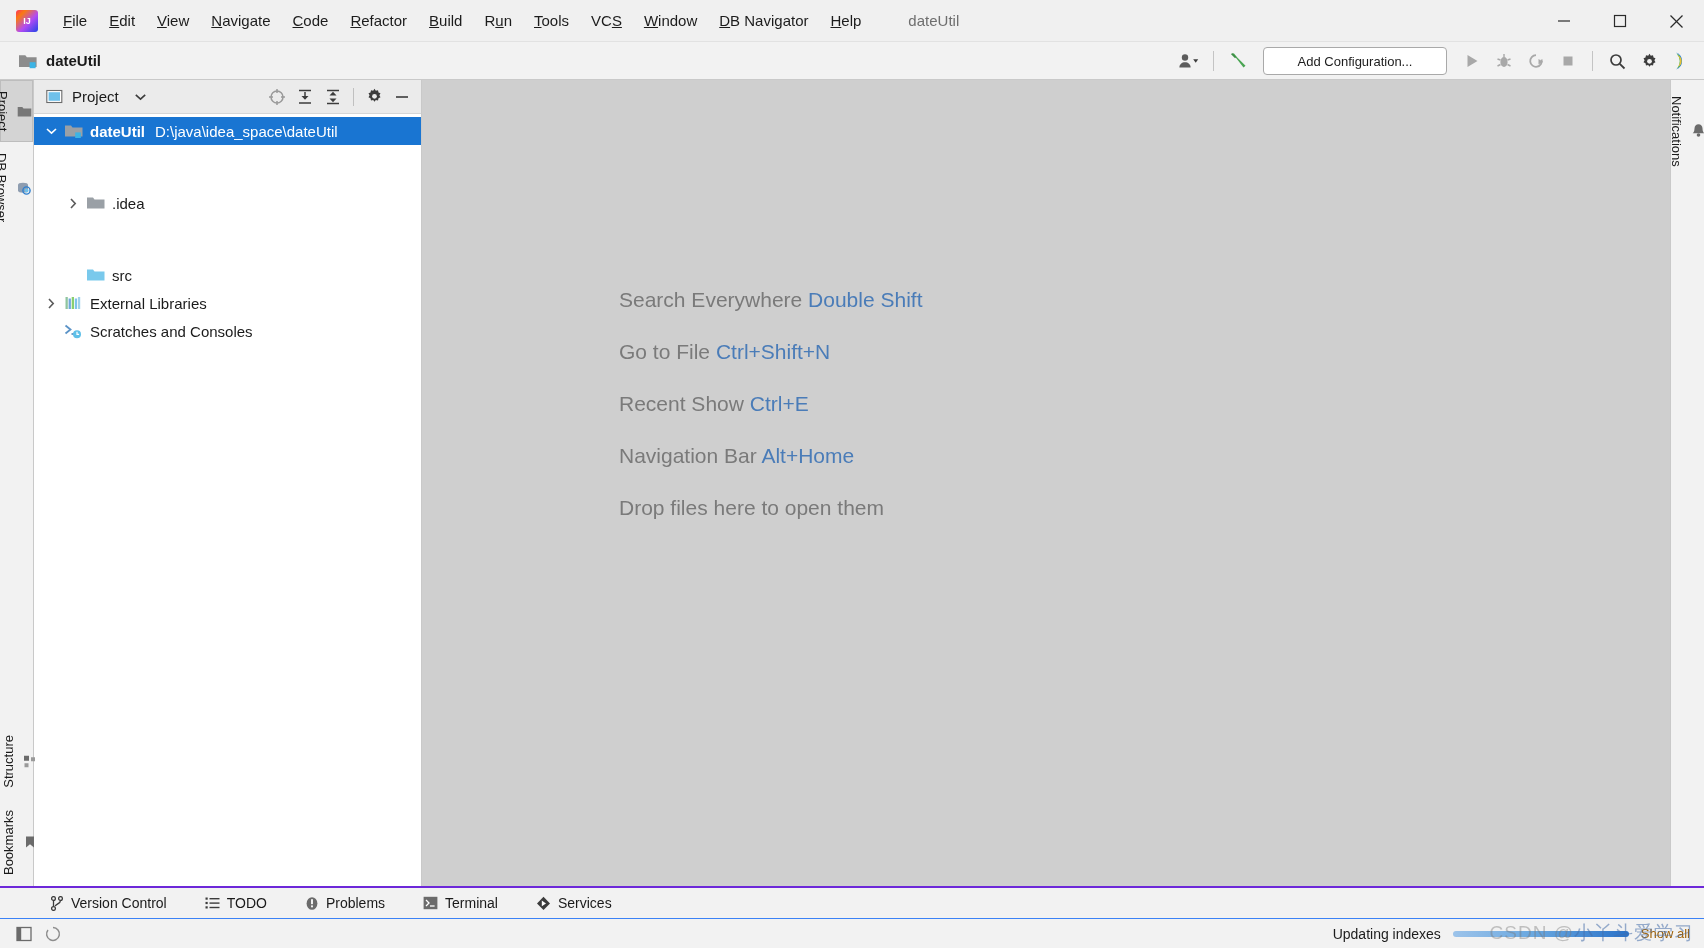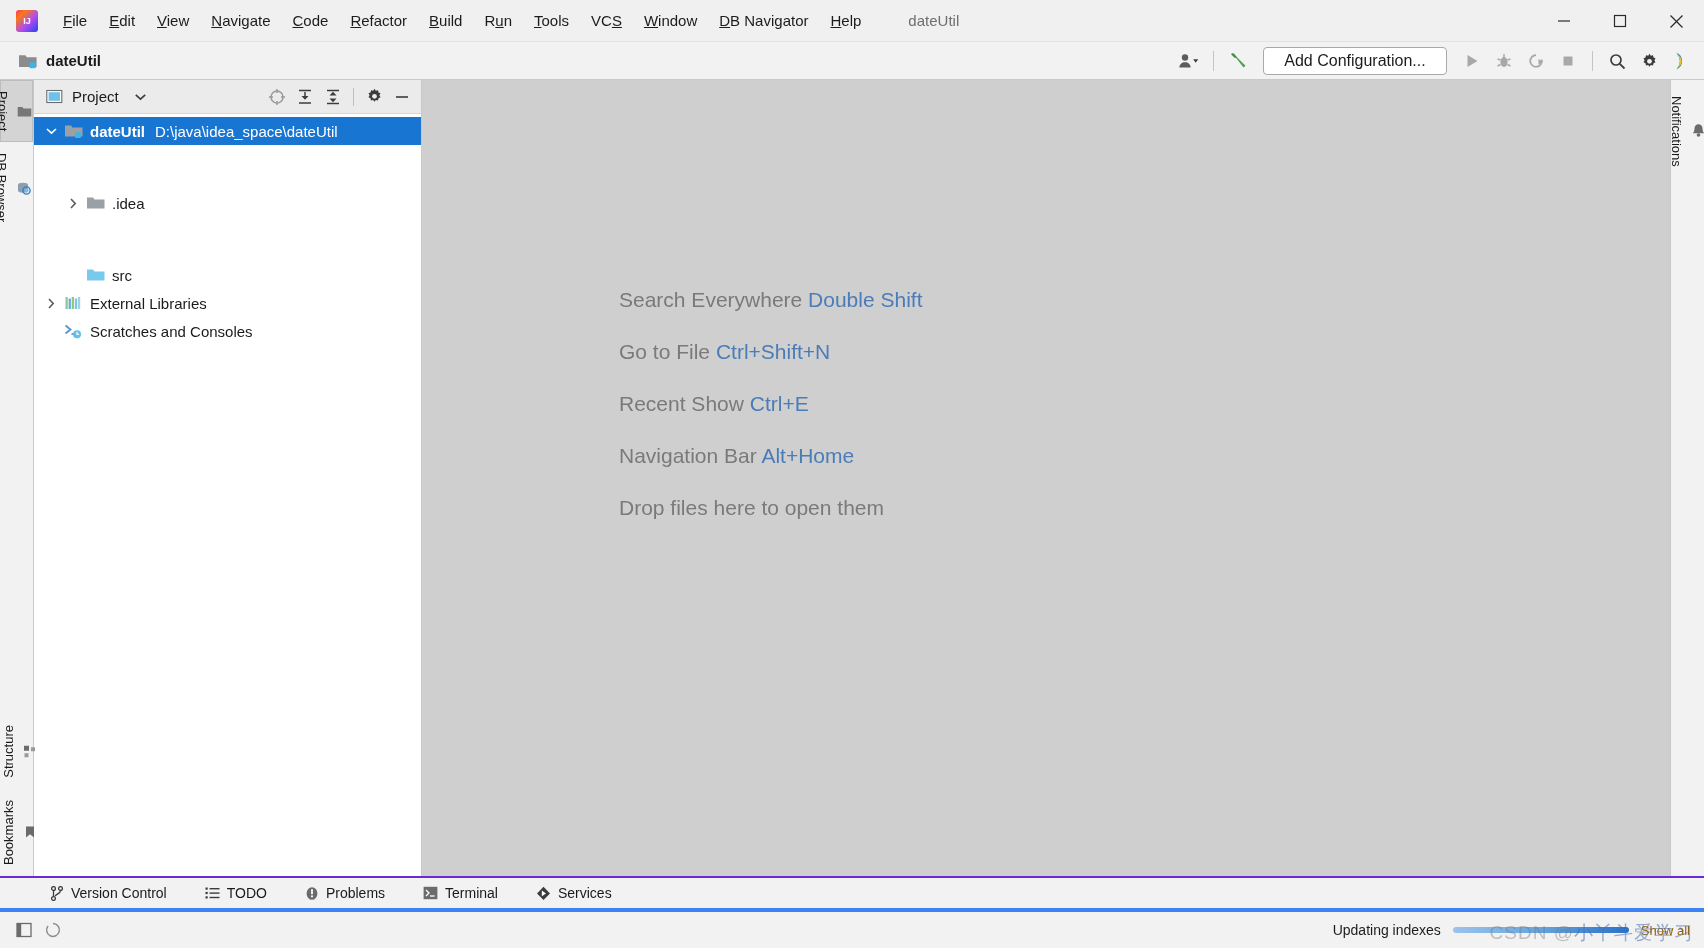--- a/index.html
+++ b/index.html
@@ -70,21 +70,21 @@
     display: flex; align-items: center; gap: 2px;
   }
   .tb-btn {
     width: 30px; height: 28px; display: flex; align-items: center; justify-content: center;
     border-radius: 3px;
   }
   .tb-sep { width: 1px; height: 20px; background: #c4c4c4; margin: 0 7px; }
   .add-config {
     height: 28px; min-width: 184px;
     background: #fff; border: 1px solid #a9a9a9; border-radius: 4px;
-    font-size: 16px; color: #1c1c1c;
+    font-size: 13px; color: #1c1c1c;
     display: flex; align-items: center; justify-content: center;
     padding: 0 12px; margin: 0 8px;
   }
 
   
   .body { flex: 1; display: flex; min-height: 0; position: relative; }
 
   
   .side-strip {
     width: 34px; min-width: 34px; background: #f2f2f2;
@@ -171,22 +171,22 @@
     border-top: 2px solid #6d28d9;
     display: flex; align-items: center; padding-left: 44px; gap: 26px;
   }
   .bb-item {
     display: flex; align-items: center; gap: 7px;
     font-size: 14px; color: #1a1a1a; padding: 3px 6px; border-radius: 3px;
   }
 
   
   .statusbar {
-    height: 40px; min-height: 30px; background: #f2f2f2;
-    border-top: 4px solid #3b82f6;
+    height: 30px; min-height: 30px; background: #f2f2f2;
+    border-top: 1px solid #3b82f6;
     display: flex; align-items: center; padding: 0 10px 0 10px;
     position: relative;
   }
   .sb-left { display: flex; align-items: center; gap: 12px; padding-left: 6px; }
   .sb-right { margin-left: auto; display: flex; align-items: center; gap: 12px; padding-right: 4px; }
   .sb-text { font-size: 14px; color: #1c1c1c; }
   .progress {
     width: 176px; height: 6px; border-radius: 3px;
     background: linear-gradient(90deg,#9cc3ea 0%, #6aa8e0 45%, #2a72c8 100%);
   }

